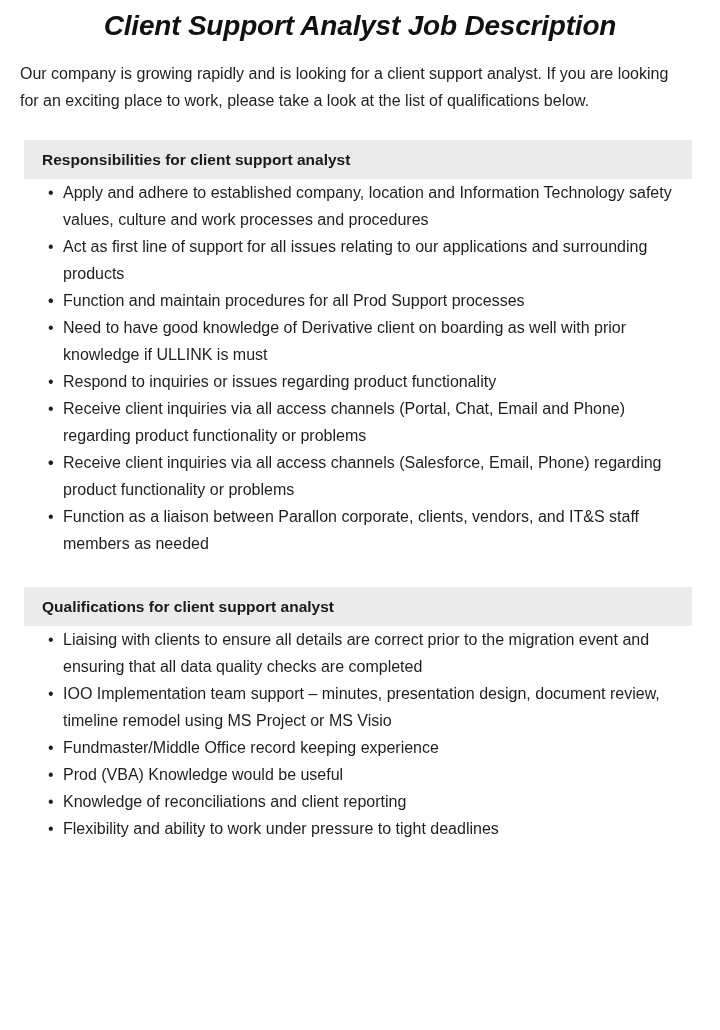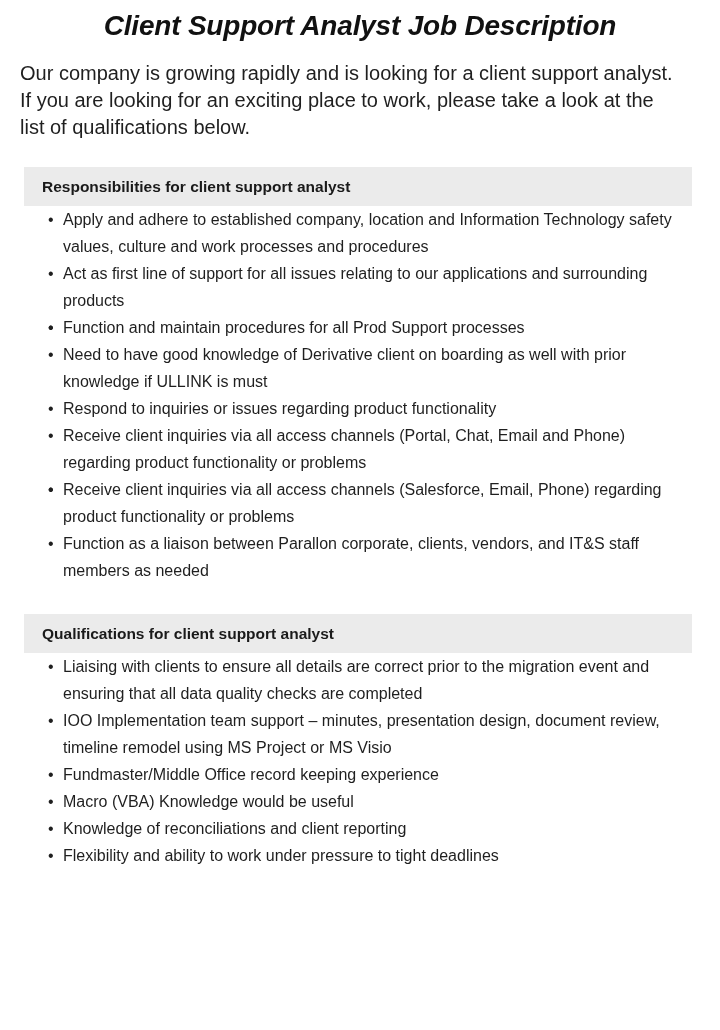--- a/index.html
+++ b/index.html
@@ -29,21 +29,21 @@
     color: #111111;
     letter-spacing: -0.2px;
     margin: 0;
     padding: 6px 20px 0 20px;
     line-height: 40px;
     font-style: italic;
   }
   .intro {
     margin: 0;
     padding: 14px 42px 0 20px;
-    font-size: 20px;
+    font-size: 16px;
     line-height: 27px;
     color: #1f1f1f;
   }
   .section {
     margin: 0;
     padding: 4px;
   }
   .section-header {
     background: #ebebeb;
     margin: 22px 24px 0 20px;
@@ -115,19 +115,19 @@
   </div>
 
   <div class="section">
     <div class="section-header">
       <span class="section-title">Qualifications for client support analyst</span>
     </div>
     <ul class="bullets list-qualifications">
         <li><span class="bullet-dot">•</span><span>Liaising with clients to ensure all details are correct prior to the migration event and ensuring that all data quality checks are completed</span></li>
         <li><span class="bullet-dot">•</span><span>IOO Implementation team support – minutes, presentation design, document review, timeline remodel using MS Project or MS Visio</span></li>
         <li><span class="bullet-dot">•</span><span>Fundmaster/Middle Office record keeping experience</span></li>
-        <li><span class="bullet-dot">•</span><span>Macro (VBA) Knowledge would be useful</span></li>
+        <li><span class="bullet-dot">•</span><span>Prod (VBA) Knowledge would be useful</span></li>
         <li><span class="bullet-dot">•</span><span>Knowledge of reconciliations and client reporting</span></li>
         <li><span class="bullet-dot">•</span><span>Flexibility and ability to work under pressure to tight deadlines</span></li>
       </ul>
   </div>
 
 </div>
 
 </body></html>

